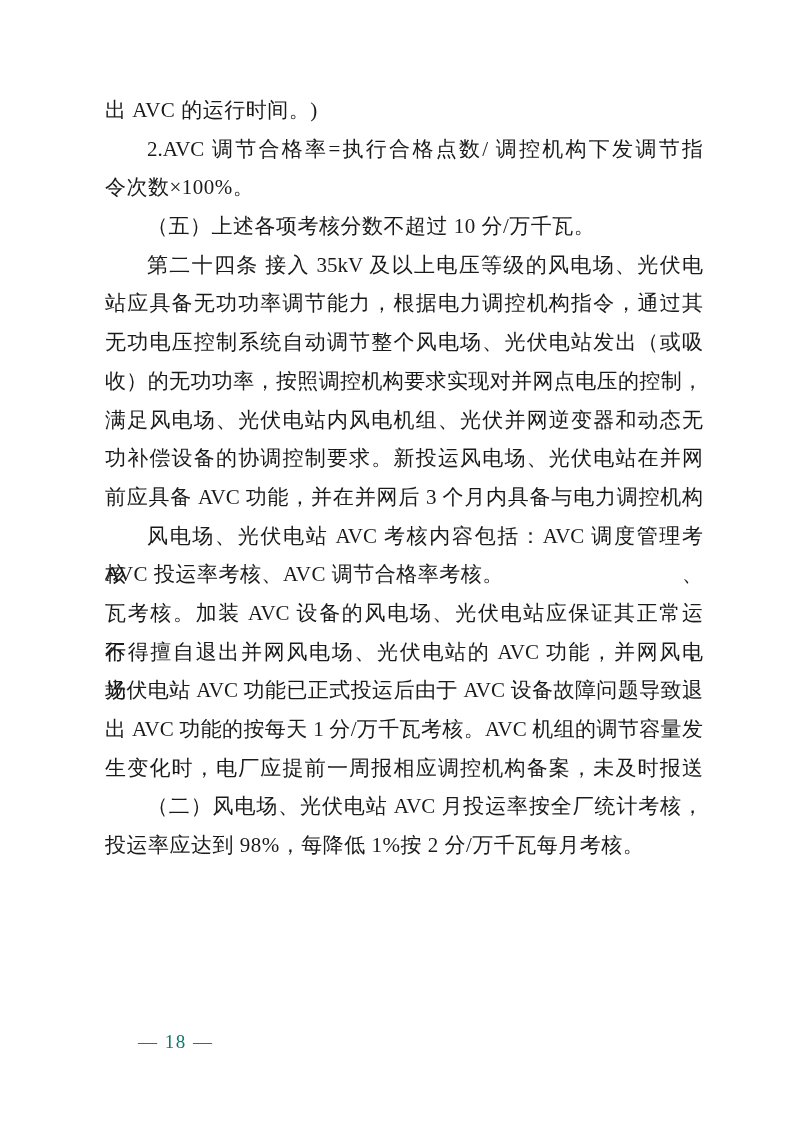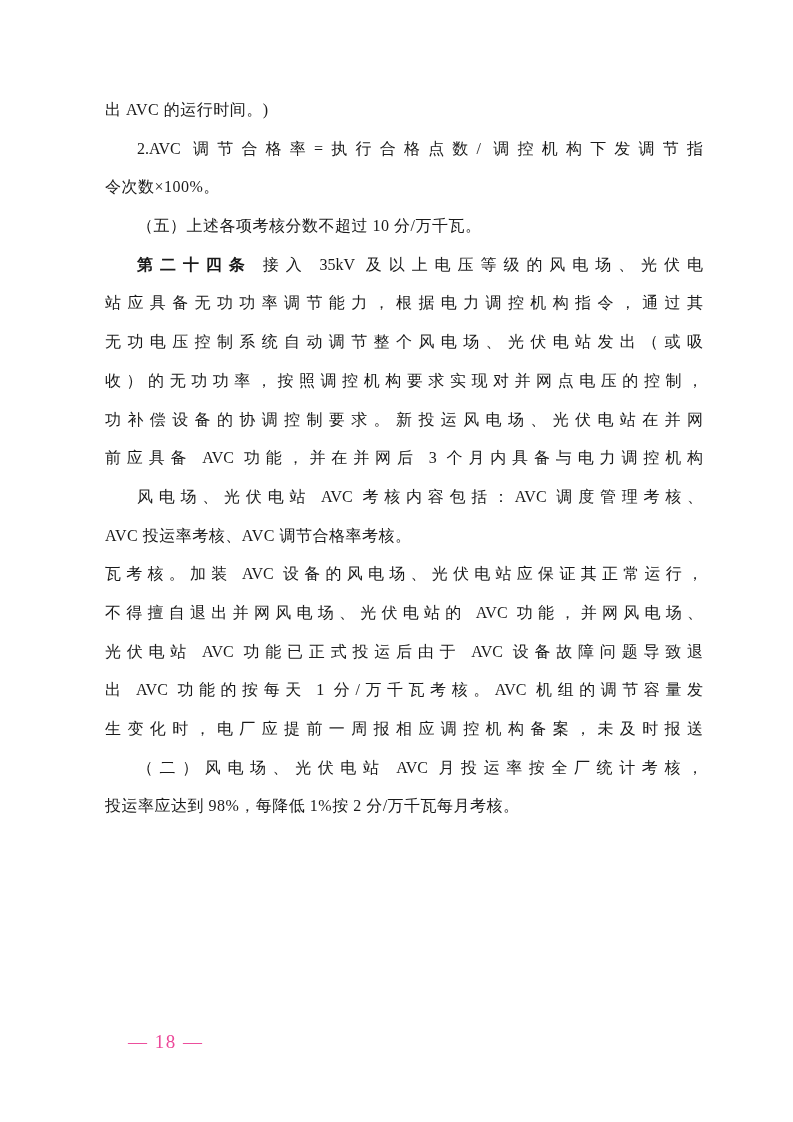--- a/index.html
+++ b/index.html
@@ -11,60 +11,61 @@
     background: #ffffff;
     overflow: hidden;
     font-family: "Liberation Serif", serif;
     color: #1a1a1a;
   }
   .body-text {
     position: absolute;
     left: 105px;
     top: 91px;
     width: 598px;
-    font-size: 16px;
+    font-size: 21px;
     line-height: 38.7px;
   }
   .line {
     height: 38.7px;
     white-space: nowrap;
     text-align: left;
     letter-spacing: 0.5px;
   }
   .line.j {
     white-space: normal;
     text-align: justify;
     text-align-last: justify;
     text-justify: inter-character;
     letter-spacing: 0;
   }
   .line.ind { text-indent: 2em; }
-  .bold-run { font-weight: 700; }
+  .bold-run { font-weight: 400; }
   .footer {
     position: absolute;
-    left: 128px;
+    left: 138px;
     top: 1031px;
     font-size: 19px;
     letter-spacing: 1.5px;
-    color: #ec4899;
+    color: #0f766e;
   }
 </style>
 </head>
 <body>
 
 <div class="page">
   <div class="body-text">
       <div class="line"><span>出 AVC 的运行时间。)</span></div>
       <div class="line j ind"><span>2.AVC 调节合格率=执行合格点数/ 调控机构下发调节指</span></div>
       <div class="line"><span>令次数×100%。</span></div>
       <div class="line ind"><span>（五）上述各项考核分数不超过 10 分/万千瓦。</span></div>
       <div class="line j ind"><span class="bold-run">第二十四条</span><span> 接入 35kV 及以上电压等级的风电场、光伏电</span></div>
       <div class="line j"><span>站应具备无功功率调节能力，根据电力调控机构指令，通过其</span></div>
       <div class="line j"><span>无功电压控制系统自动调节整个风电场、光伏电站发出（或吸</span></div>
       <div class="line j"><span>收）的无功功率，按照调控机构要求实现对并网点电压的控制，</span></div>
+      <div class="line j"><span>满足风电场、光伏电站内风电机组、光伏并网逆变器和动态无</span></div>
       <div class="line j"><span>功补偿设备的协调控制要求。新投运风电场、光伏电站在并网</span></div>
       <div class="line j"><span>前应具备 AVC 功能，并在并网后 3 个月内具备与电力调控机构</span></div>
       <div class="line j ind"><span>风电场、光伏电站 AVC 考核内容包括：AVC 调度管理考核、</span></div>
       <div class="line"><span>AVC 投运率考核、AVC 调节合格率考核。</span></div>
       <div class="line j"><span>瓦考核。加装 AVC 设备的风电场、光伏电站应保证其正常运行，</span></div>
       <div class="line j"><span>不得擅自退出并网风电场、光伏电站的 AVC 功能，并网风电场、</span></div>
       <div class="line j"><span>光伏电站 AVC 功能已正式投运后由于 AVC 设备故障问题导致退</span></div>
       <div class="line j"><span>出 AVC 功能的按每天 1 分/万千瓦考核。AVC 机组的调节容量发</span></div>
       <div class="line j"><span>生变化时，电厂应提前一周报相应调控机构备案，未及时报送</span></div>
       <div class="line j ind"><span>（二）风电场、光伏电站 AVC 月投运率按全厂统计考核，</span></div>

